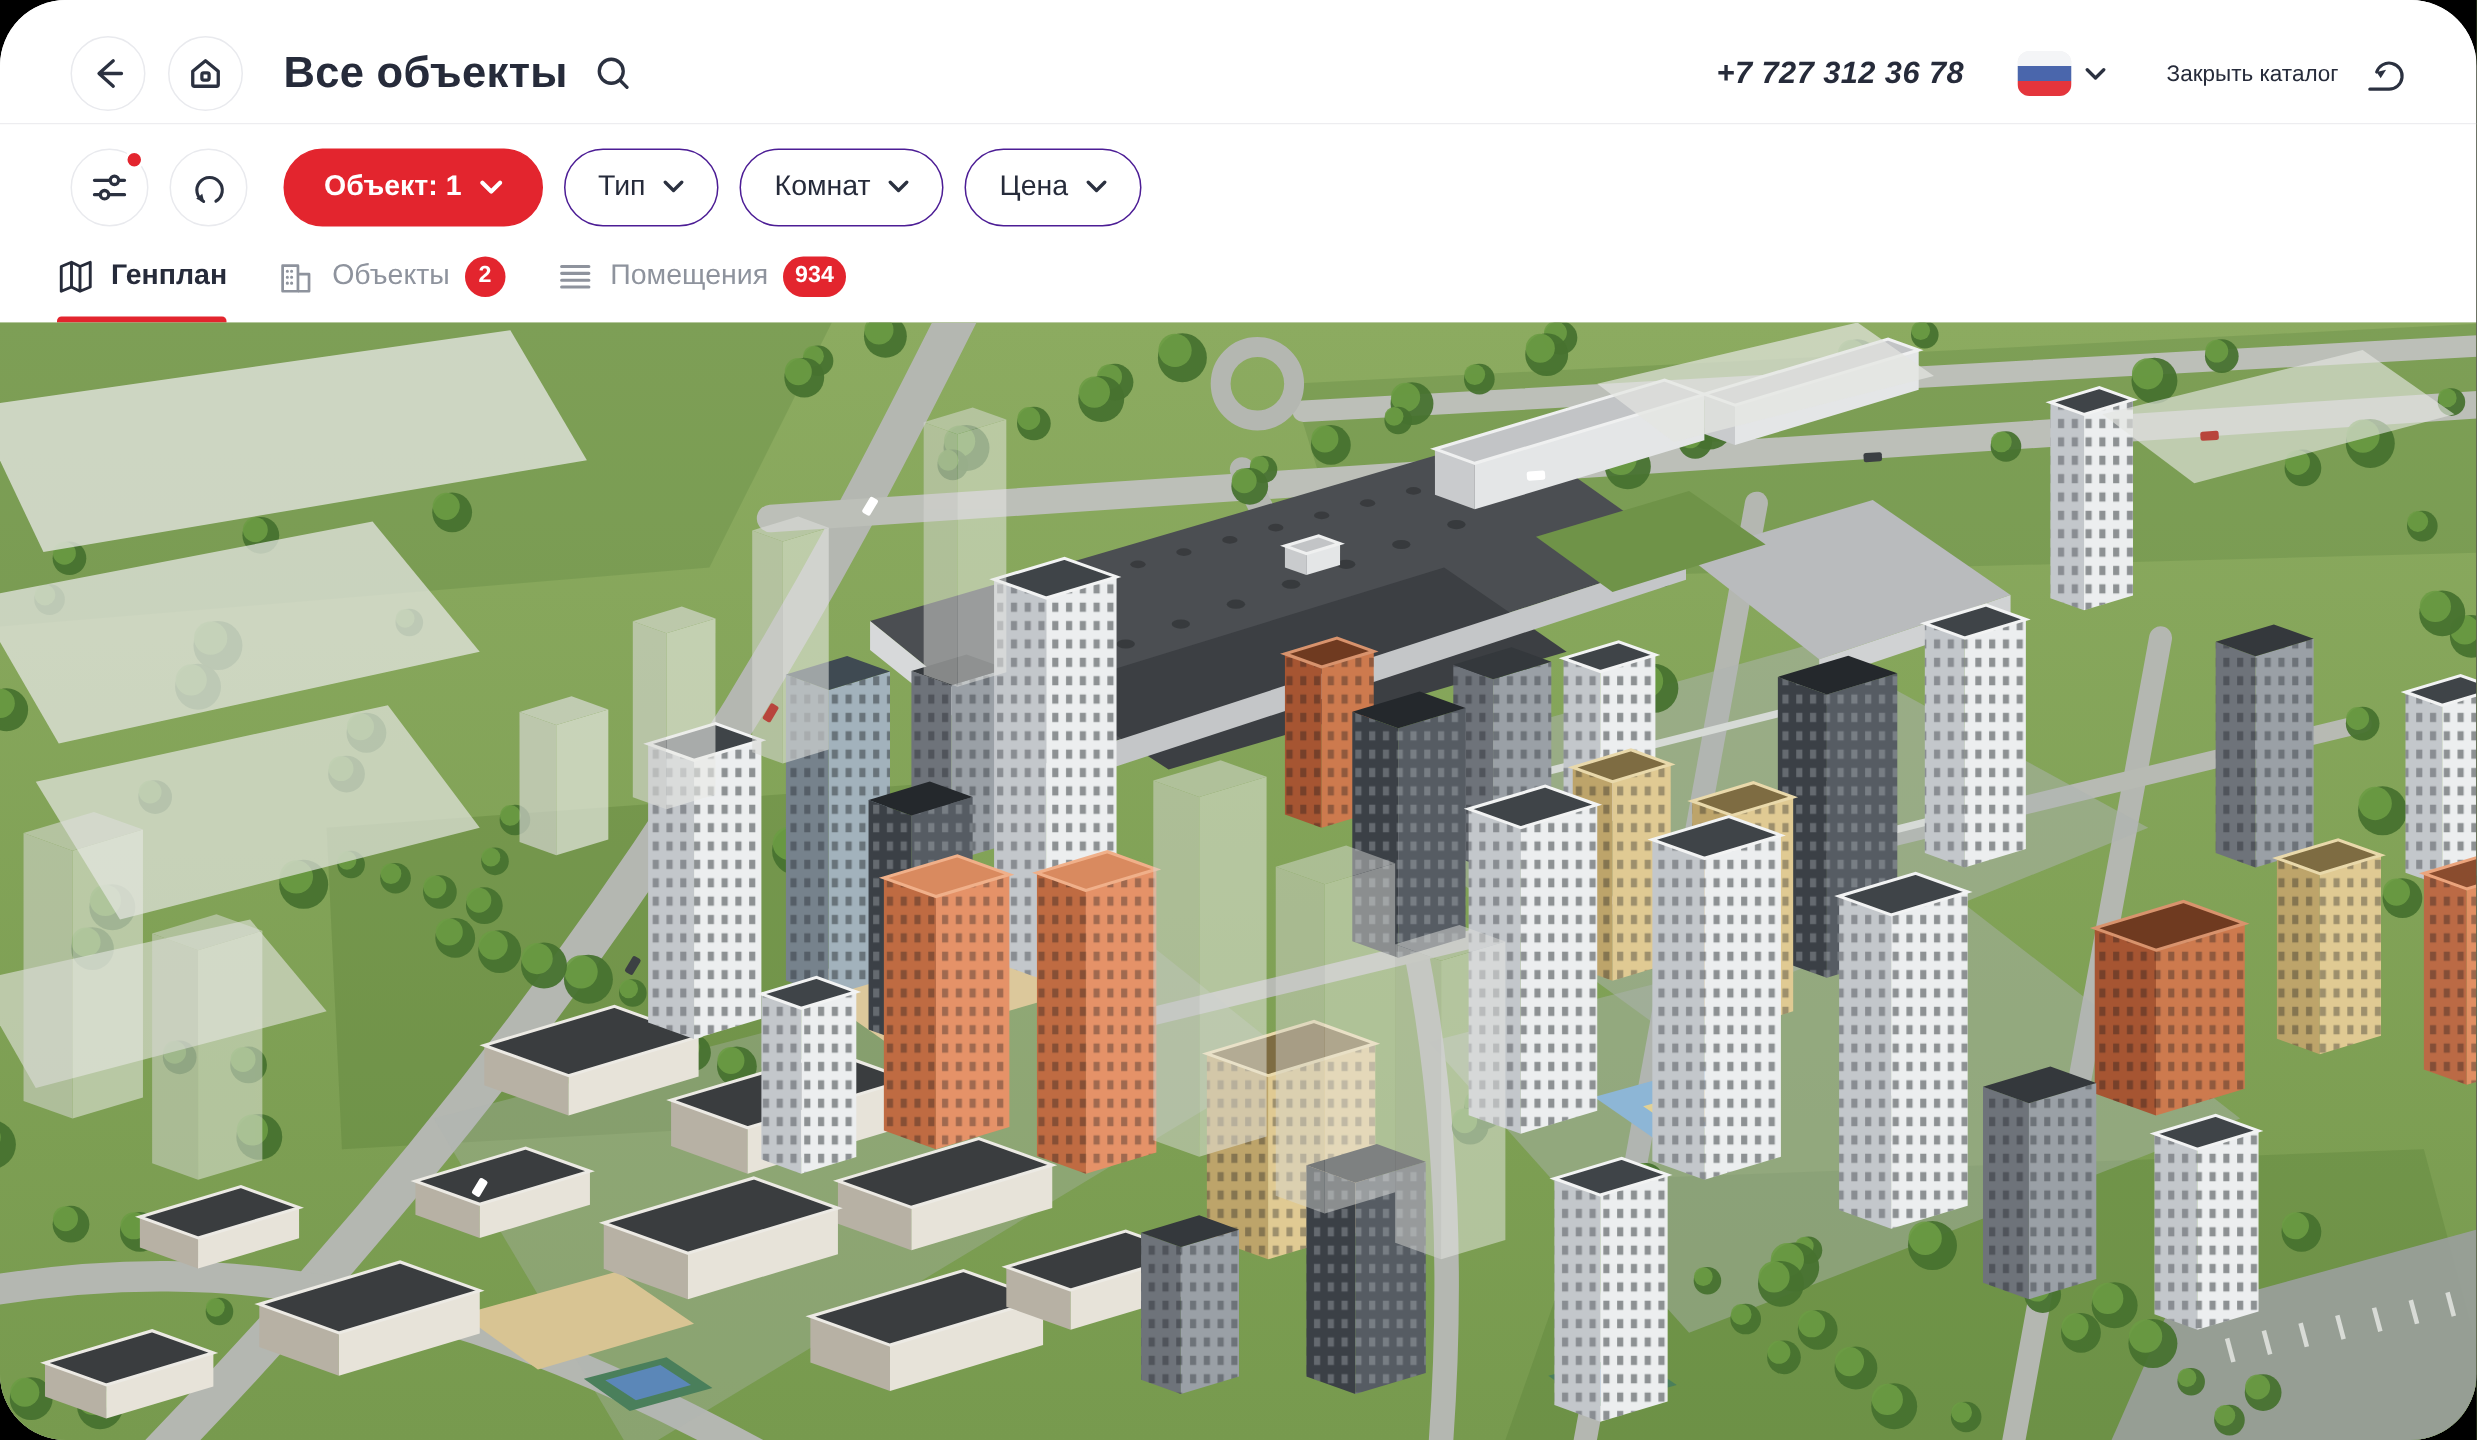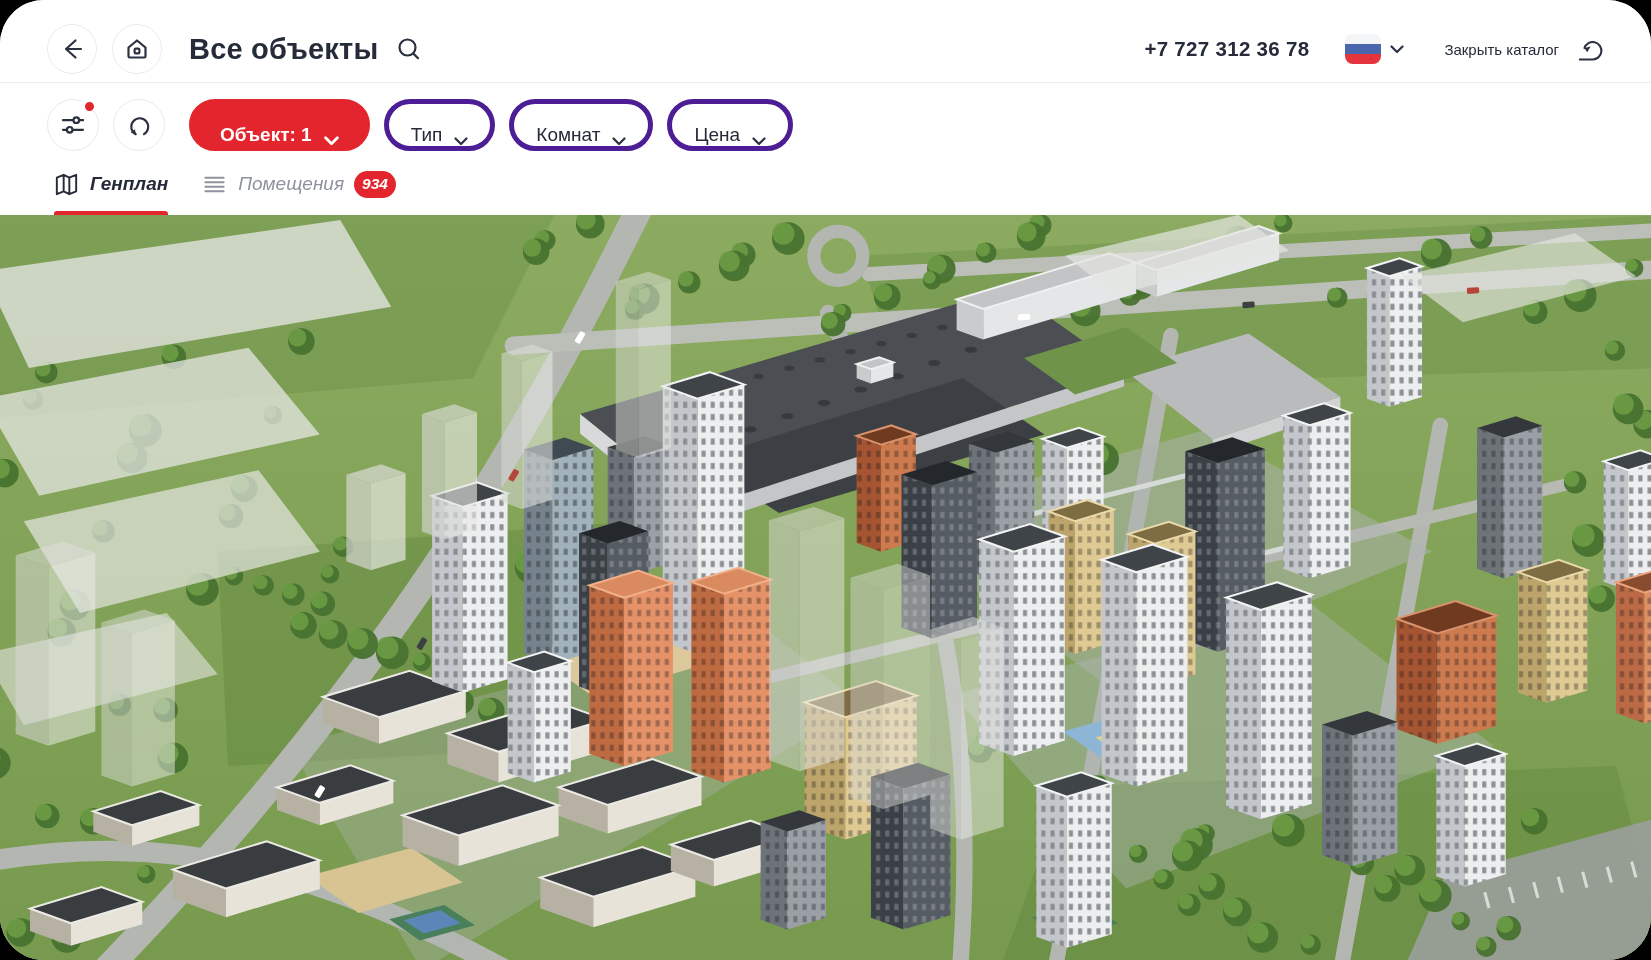--- a/index.html
+++ b/index.html
@@ -7,45 +7,45 @@
   body{font-family:"Liberation Sans", sans-serif; -webkit-font-smoothing:antialiased;}
   .window{position:relative;width:1651px;height:960px;background:#fff;border-radius:44px;overflow:hidden;display:flex;flex-direction:column;}
 
   
   .topbar{height:83px;flex:0 0 auto;display:flex;align-items:center;padding:16px 44px 0 47px;border-bottom:1px solid #ededf0;background:#fff;}
   .circle-btn{width:50px;height:50px;border-radius:50%;border:1px solid #e9eaee;background:#fff;display:flex;align-items:center;justify-content:center;cursor:pointer;position:relative;flex:0 0 auto;}
   .topbar .circle-btn + .circle-btn{margin-left:15px;}
   .page-title{margin-left:27px;font-size:29px;font-weight:600;color:#262b3a;letter-spacing:.2px;white-space:nowrap;}
   .title-search{margin-left:18px;display:flex;align-items:center;cursor:pointer;}
   .top-right{margin-left:auto;display:flex;align-items:center;}
-  .phone{font-size:20.5px;font-weight:600;color:#262b3a;letter-spacing:.3px;cursor:pointer;white-space:nowrap;}
+  .phone{font-size:20.5px;font-weight:600;color:#262b3a;letter-spacing:.3px;cursor:pointer;white-space:nowrap;font-style:italic;}
   .lang{display:flex;align-items:center;margin-left:36px;cursor:pointer;}
   .flag{width:36px;height:30px;border-radius:8px;overflow:hidden;display:flex;flex-direction:column;box-shadow:inset 0 0 0 1px rgba(0,0,0,.06);}
   .flag .w{flex:1;background:#f4f5f7;}
   .flag .b{flex:1;background:#4a66ac;}
   .flag .r{flex:1;background:#e4353c;}
   .lang .chev{margin-left:9px;}
   .close-catalog{display:flex;align-items:center;margin-left:40px;cursor:pointer;}
   .close-catalog span{font-size:15px;font-weight:500;color:#262b3a;white-space:nowrap;}
   .close-catalog svg{margin-left:16px;}
 
   
   .controls{background:#fff;flex:0 0 auto;}
   .filter-row{display:flex;align-items:center;padding:15px 47px 0 47px;height:68px;}
   .filter-row .circle-btn{width:52px;height:52px;}
   .filter-row .circle-btn + .circle-btn{margin-left:14px;}
   .dot{position:absolute;top:0;right:2px;width:13px;height:13px;border-radius:50%;background:#e3252e;border:2.5px solid #fff;}
-  .pill{height:52px;border-radius:26px;display:flex;align-items:flex-end;padding:0 22px;border:5px solid #4c1d95;background:#fff;cursor:pointer;margin-left:14px;white-space:nowrap;}
+  .pill{height:52px;border-radius:26px;display:flex;align-items:center;padding:0 22px;border:1px solid #4c1d95;background:#fff;cursor:pointer;margin-left:14px;white-space:nowrap;}
   .pill span{font-size:19px;font-weight:500;color:#262b3a;}
   .pill .chev{margin-left:12px;}
   .pill.red{background:#e3252e;border-color:#e3252e;margin-left:24px;padding:0 26px;}
   .pill.red span{color:#fff;font-weight:600;}
 
   
-  .tabs-row{display:flex;align-items:center;padding:0 54px;height:62px;margin-top:2px;font-style:italic;}
+  .tabs-row{display:flex;align-items:center;padding:0 38px;height:62px;margin-top:2px;}
   .tab{position:relative;height:100%;display:flex;align-items:center;cursor:pointer;margin-right:34px;}
   .tab .ticon{display:flex;align-items:center;margin-right:11px;}
   .tab .tlabel{font-size:19px;font-weight:500;color:#8e939d;white-space:nowrap;}
   .tab.active .tlabel{font-weight:600;color:#262b3a;}
   .tab .badge{margin-left:10px;background:#e3252e;color:#fff;font-size:15.5px;font-weight:700;height:27px;min-width:27px;padding:0 8px;border-radius:14px;display:flex;align-items:center;justify-content:center;}
   .tab.active::after{content:"";position:absolute;left:0;right:0;bottom:0;height:4px;border-radius:3px 3px 0 0;background:#e3252e;}
 
   
   .genplan{flex:1 1 auto;position:relative;background:#7fa055;overflow:hidden;}
   .genplan svg{display:block;width:100%;height:100%;}
@@ -140,20 +140,31 @@
     </div>
 
     <div class="tabs-row">
       <div class="tab active">
         <span class="ticon">
           <svg width="25" height="25" viewBox="0 0 44 44" style="stroke:#262b3a;fill:none;stroke-width:3.4;stroke-linejoin:round">
               <path d="M5 10 L17 5 L27 10 L39 5 V34 L27 39 L17 34 L5 39 Z M17 5 V34 M27 10 V39"></path>
             </svg>
         </span>
         <span class="tlabel">Генплан</span>
+      </div>
+      <div class="tab">
+        <span class="ticon">
+          <svg width="25" height="25" viewBox="0 0 44 44" style="stroke:#8e939d;fill:none;stroke-width:3.2;stroke-linejoin:round">
+              <rect x="6" y="9" width="18" height="30"></rect>
+              <path d="M24 19 H37 V39 H24"></path>
+              <path d="M11.5 15.5 h.1 M16.5 15.5 h.1 M11.5 22.5 h.1 M16.5 22.5 h.1 M11.5 29.5 h.1 M16.5 29.5 h.1" style="stroke-linecap:round;stroke-width:3.6"></path>
+            </svg>
+        </span>
+        <span class="tlabel">Объекты</span>
+        <span class="badge">2</span>
       </div>
       <div class="tab">
         <span class="ticon">
           <svg width="25" height="25" viewBox="0 0 44 44" style="stroke:#8e939d;fill:none;stroke-width:3.6;stroke-linecap:round">
               <path d="M6 10 H38 M6 18 H38 M6 26 H38 M6 34 H38"></path>
             </svg>
         </span>
         <span class="tlabel">Помещения</span>
         <span class="badge">934</span>
       </div>

